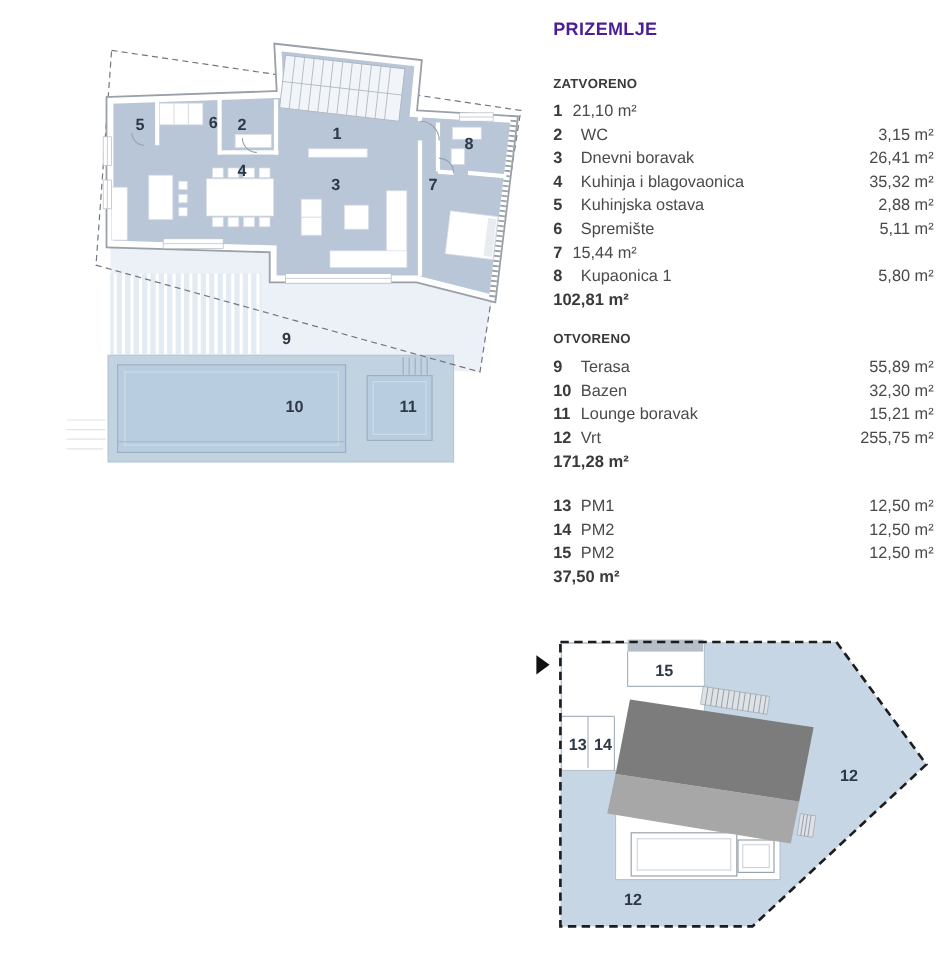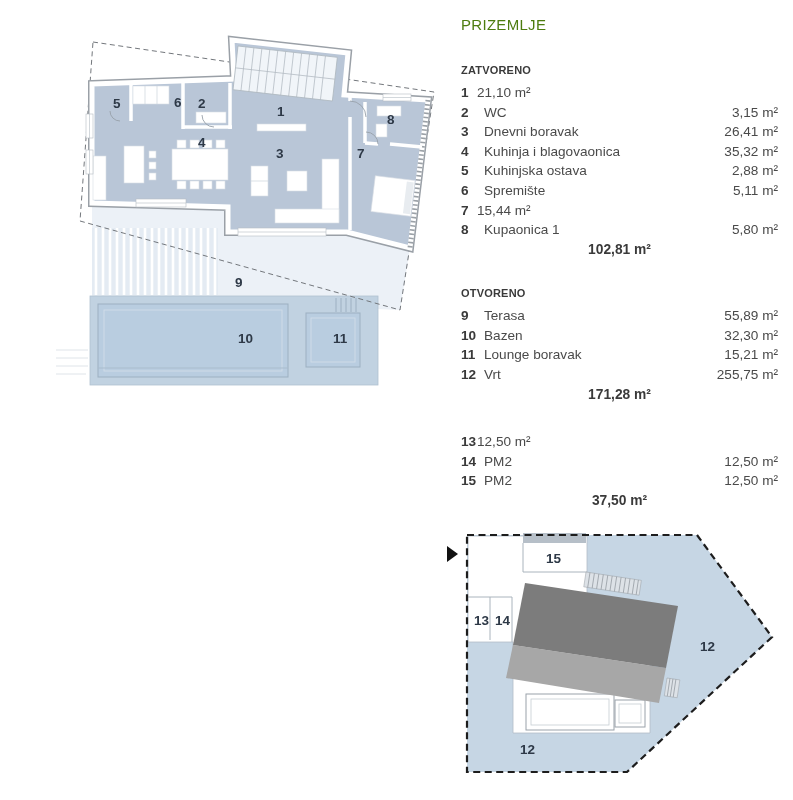--- a/index.html
+++ b/index.html
@@ -4,29 +4,29 @@
 <style>
   html,body{margin:0;padding:0;background:#ffffff;}
   #page{position:relative;width:793px;height:800px;background:#ffffff;overflow:hidden;
         font-family:"Liberation Sans",sans-serif;}
   svg{position:absolute;display:block;}
   #floorplan-svg{left:40px;top:18px;}
   #siteplan-svg{left:438px;top:528px;}
 
   
   #legend{position:absolute;left:461px;top:16px;width:317px;}
-  #legend .title{font-size:15px;font-weight:normal;color:#4d7c0f;letter-spacing:.3px;margin:0 0 31px 0;}
-  .section{margin-top:27px;}
+  #legend .title{font-size:15px;font-weight:bold;color:#4c1d95;letter-spacing:.3px;margin:0 0 31px 0;}
+  .section{margin-top:17px;}
   .section:first-child{margin-top:0;}
   .heading{font-size:11px;font-weight:bold;color:#3a3a3a;letter-spacing:.2px;margin:0 0 7px 0;}
   .row{display:flex;align-items:baseline;line-height:19.6px;font-size:13.6px;color:#4a4a4a;}
   .row .num{width:16px;font-weight:bold;color:#3a3a3a;flex:none;}
   .row .name{flex:1;padding-left:7px;}
   .row .area{white-space:nowrap;}
-  .total{line-height:20.5px;font-size:13.8px;font-weight:bold;color:#3a3a3a;text-align:center;}
+  .total{line-height:20.5px;font-size:13.8px;font-weight:bold;color:#3a3a3a;text-align:left;}
 
   
   .boundary{fill:none;stroke:#73777c;stroke-width:1;stroke-dasharray:5 3.5;}
   .bldg-halo{fill:#b9c6d7;stroke:#9aa0a7;stroke-width:8;stroke-linejoin:miter;}
   .bldg{fill:#b9c6d7;stroke:#ffffff;stroke-width:5;stroke-linejoin:miter;}
   .iwall{stroke:#ffffff;stroke-width:3.5;stroke-linecap:butt;}
   .furn{fill:#ffffff;stroke:#d8dee4;stroke-width:.6;}
   .furn-line{stroke:#ccd4db;stroke-width:.7;}
   .arc{fill:none;stroke:#97a0a9;stroke-width:.9;}
   .win{fill:#ffffff;stroke:#b6bdc4;stroke-width:.6;}
@@ -293,20 +293,21 @@
             </div>
           </div>
       <div class="total">171,28 m²</div>
     </div>
 
     <div class="section">
 
       <div class="rows">
             <div class="row">
               <span class="num">13</span>
+              <span class="name">PM1</span>
               <span class="area">12,50 m²</span>
             </div>
             <div class="row">
               <span class="num">14</span>
               <span class="name">PM2</span>
               <span class="area">12,50 m²</span>
             </div>
             <div class="row">
               <span class="num">15</span>
               <span class="name">PM2</span>

